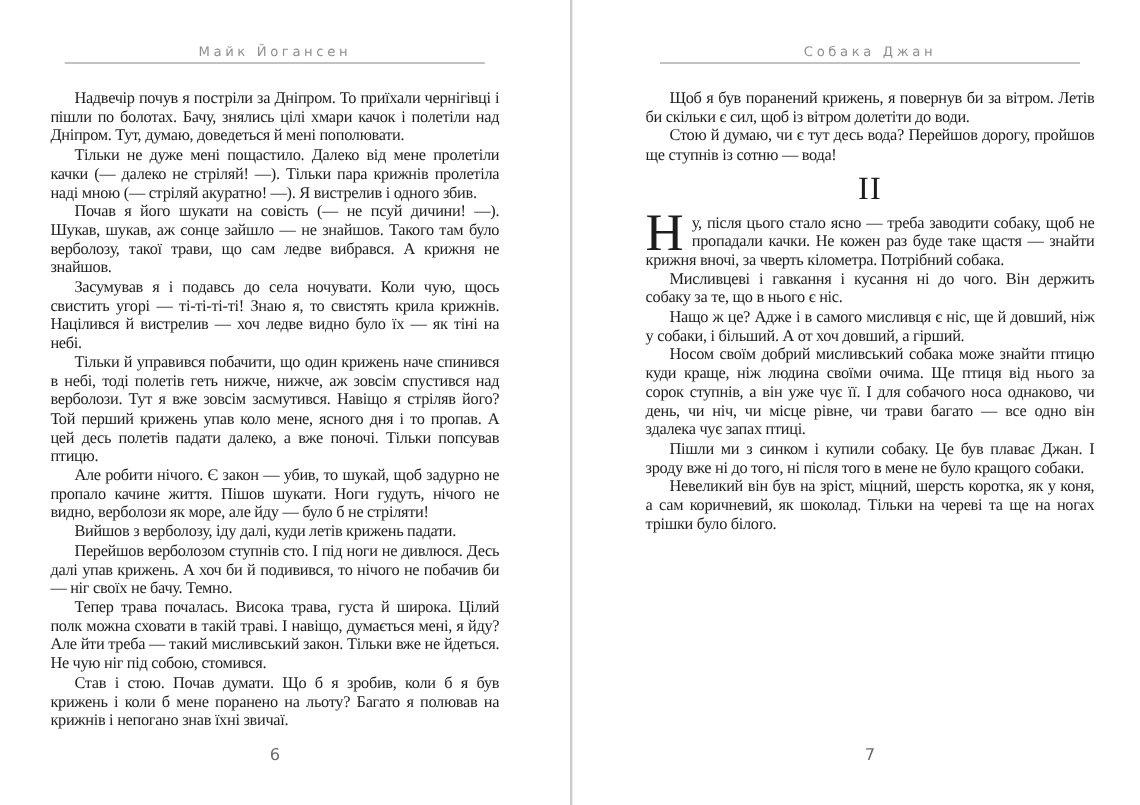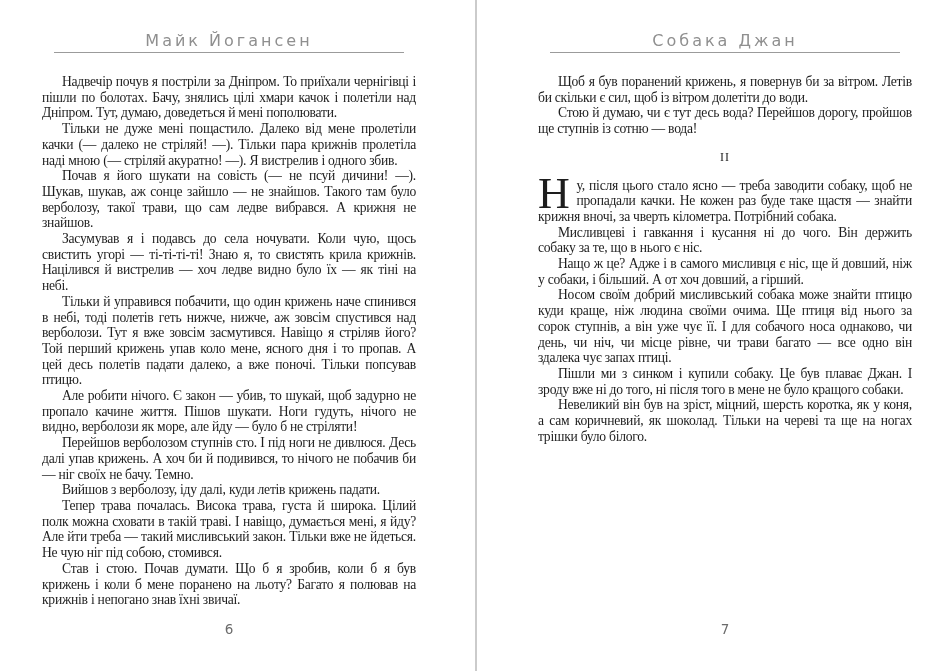--- a/index.html
+++ b/index.html
@@ -38,21 +38,21 @@
     top: 0;
     left: 12px;
     right: 12px;
     height: 50px;
     display: flex;
     align-items: flex-end;
     justify-content: center;
     border-bottom: 1px solid #9b9b9b;
     padding-bottom: 2px;
     font-family: "DejaVu Sans", "Liberation Sans", sans-serif;
-    font-size: 16px;
+    font-size: 11px;
     letter-spacing: 3px;
     color: #8f8f8f;
     white-space: nowrap;
   }
 
   .page-body {
     position: absolute;
     top: 74px;
     left: 0;
     right: 0;
@@ -62,21 +62,21 @@
     text-align: justify;
     text-justify: inter-word;
   }
   .para {
     margin: 0;
     text-indent: 20px;
   }
   .section-marker {
     margin: 13px 0 12px 0;
     text-align: center;
-    font-size: 12px;
+    font-size: 27px;
     letter-spacing: 1px;
     color: #1d1d1d;
   }
   .dropcap-para { text-indent: 0; }
   .drop-cap {
     float: left;
     font-size: 44px;
     line-height: 31px;
     height: 31px;
     margin: 0 7px 0 0;
@@ -101,22 +101,22 @@
 
   <div class="page page-left">
     <div class="running-header">Майк Йогансен</div>
     <div class="page-body">
         <p class="para">Надвечір почув я постріли за Дніпром. То приїхали чернігівці і пішли по болотах. Бачу, знялись цілі хмари качок і полетіли над Дніпром. Тут, думаю, доведеться й мені пополювати.</p>
         <p class="para">Тільки не дуже мені пощастило. Далеко від мене пролетіли качки (— далеко не стріляй! —). Тільки пара крижнів пролетіла наді мною (— стріляй акуратно! —). Я вистрелив і одного збив.</p>
         <p class="para">Почав я його шукати на совість (— не псуй дичини! —). Шукав, шукав, аж сонце зайшло — не знайшов. Такого там було верболозу, такої трави, що сам ледве вибрався. А крижня не знайшов.</p>
         <p class="para">Засумував я і подавсь до села ночувати. Коли чую, щось свистить угорі — ті-ті-ті-ті! Знаю я, то свистять крила крижнів. Націлився й вистрелив — хоч ледве видно було їх — як тіні на небі.</p>
         <p class="para">Тільки й управився побачити, що один крижень наче спинився в небі, тоді полетів геть нижче, нижче, аж зовсім спустився над верболози. Тут я вже зовсім засмутився. Навіщо я стріляв його? Той перший крижень упав коло мене, ясного дня і то пропав. А цей десь полетів падати далеко, а вже поночі. Тільки попсував птицю.</p>
         <p class="para">Але робити нічого. Є закон — убив, то шукай, щоб задурно не пропало качине життя. Пішов шукати. Ноги гудуть, нічого не видно, верболози як море, але йду — було б не стріляти!</p>
+        <p class="para">Вийшов з верболозу, іду далі, куди летів крижень падати.</p>
         <p class="para">Перейшов верболозом ступнів сто. І під ноги не дивлюся. Десь далі упав крижень. А хоч би й подивився, то нічого не побачив би — ніг своїх не бачу. Темно.</p>
-        <p class="para">Вийшов з верболозу, іду далі, куди летів крижень падати.</p>
         <p class="para">Тепер трава почалась. Висока трава, густа й широка. Цілий полк можна сховати в такій траві. І навіщо, думається мені, я йду? Але йти треба — такий мисливський закон. Тільки вже не йдеться. Не чую ніг під собою, стомився.</p>
         <p class="para">Став і стою. Почав думати. Що б я зробив, коли б я був крижень і коли б мене поранено на льоту? Багато я полював на крижнів і непогано знав їхні звичаї.</p>
       </div>
     <div class="page-number">6</div>
   </div>
 
   <div class="page page-right">
     <div class="running-header">Собака Джан</div>
     <div class="page-body">
       <div>

